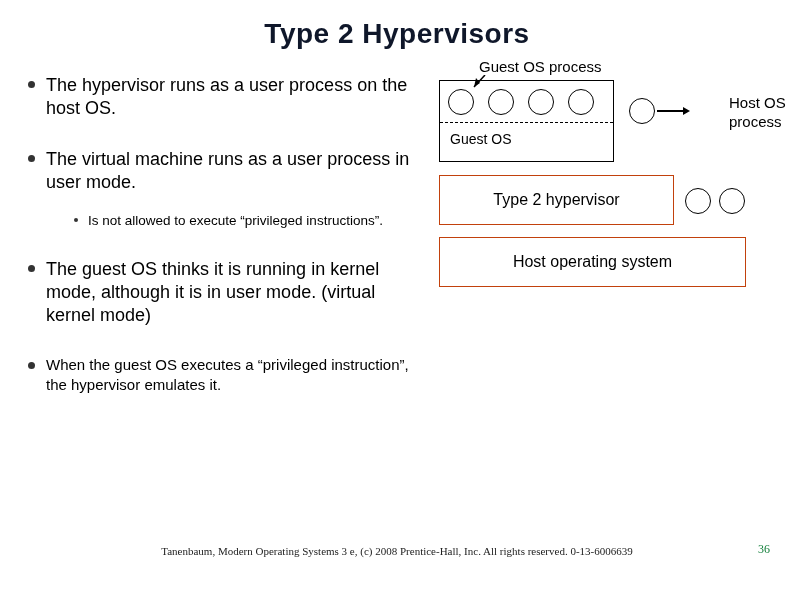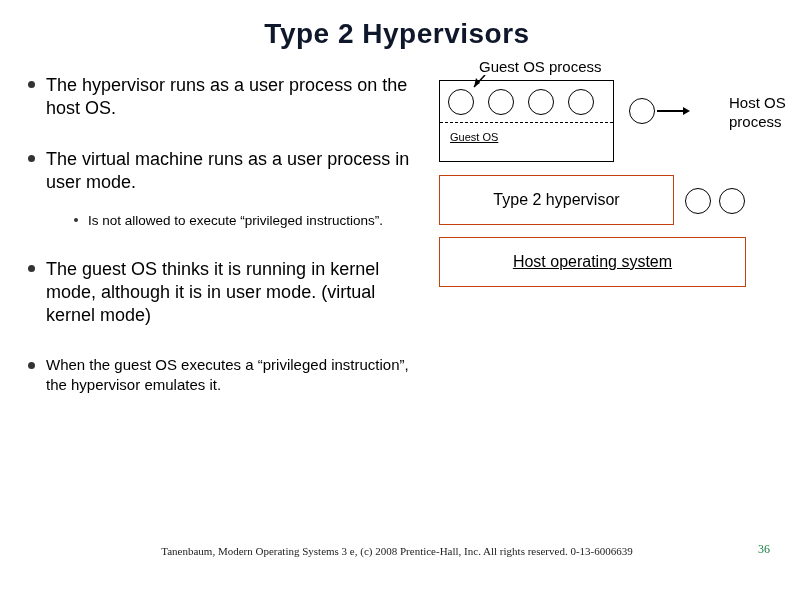--- a/index.html
+++ b/index.html
@@ -18,21 +18,21 @@
   ul.sub > li::before { content: ""; position: absolute; left: 0; top: 6px; width: 4px; height: 4px; background: #333; border-radius: 50%; }
   .footer { position: absolute; bottom: 38px; left: 0; width: 100%; text-align: center; font-size: 11px; font-family: "Times New Roman", serif; color: #222; }
   .pagenum { position: absolute; bottom: 38px; right: 24px; font-size: 12px; font-family: "Times New Roman", serif; color: #15803d; }
   
   .diagram { position: relative; width: 320px; height: 250px; }
   .box { position: absolute; border: 1px solid #c2410c; background: #fff; font-size: 15px; display: flex; align-items: center; justify-content: center; text-align: center; }
   .proc-row { position: absolute; left: 8px; top: 0; width: 175px; height: 82px; border: 1px solid #000; }
   .dash { position: absolute; left: 0; top: 41px; width: 100%; border-top: 1px dashed #000; }
   .circle { position: absolute; width: 26px; height: 26px; border: 1.5px solid #000; border-radius: 50%; background: #fff; }
   .t2h { left: 8px; top: 95px; width: 235px; height: 50px; font-size: 16px; padding: 0 4px; }
-  .hos { left: 8px; top: 157px; width: 307px; height: 50px; font-size: 16px; padding: 0 20px; text-decoration: underline; }
+  .hos { left: 8px; top: 157px; width: 307px; height: 50px; font-size: 16px; padding: 0 20px; }
   .label { position: absolute; font-size: 15px; line-height: 1.25; }
   .arrow-line { position: absolute; background: #000; height: 1.5px; }
   .arrow-head-right { position: absolute; width: 0; height: 0; border-top: 4px solid transparent; border-bottom: 4px solid transparent; border-left: 7px solid #000; }
 </style>
 </head>
 <body>
 
 <div class="slide">
   <h1 class="title">Type 2 Hypervisors</h1>
 
@@ -61,21 +61,21 @@
           <line x1="14" y1="0" x2="3" y2="12" stroke="#000" stroke-width="1.5"></line>
           <polygon points="3,12 9,8 5,3" fill="#000"></polygon>
         </svg>
 
         <div class="proc-row">
           <div class="dash"></div>
           <div class="circle" style="left:8px; top:8px;"></div>
           <div class="circle" style="left:48px; top:8px;"></div>
           <div class="circle" style="left:88px; top:8px;"></div>
           <div class="circle" style="left:128px; top:8px;"></div>
-          <div class="label" style="left:10px; top:50px; font-size:11px;text-decoration:underline;">Guest OS</div>
+          <div class="label" style="left:10px; top:50px; font-size:14px;">Guest OS</div>
         </div>
 
         <div class="label" style="left:258px; top:14px; white-space:pre;margin-left:40px;">Host OS
 process</div>
 
         <div class="arrow-line" style="left:226px; top:30px; width:28px;"></div>
         <div class="arrow-head-right" style="left:252px; top:26.5px;"></div>
         <div class="circle" style="left:198px; top:18px;"></div>
 
         <div class="box t2h">Type 2 hypervisor</div>

